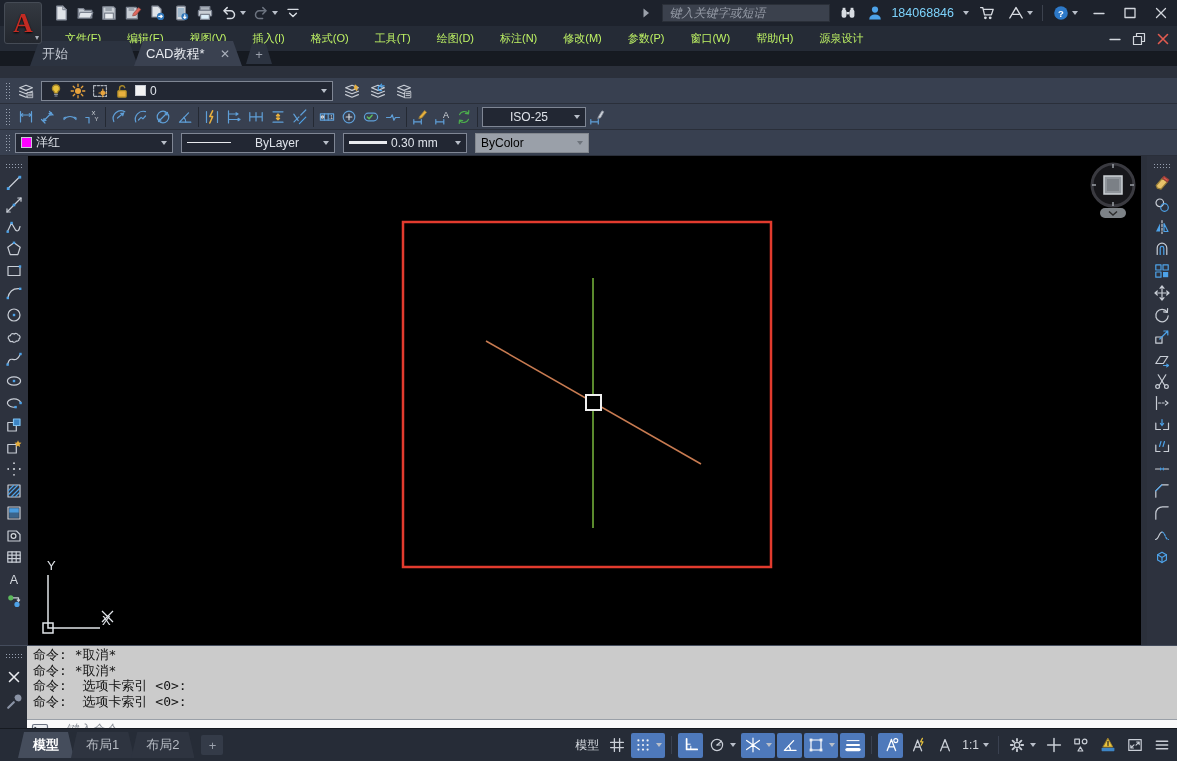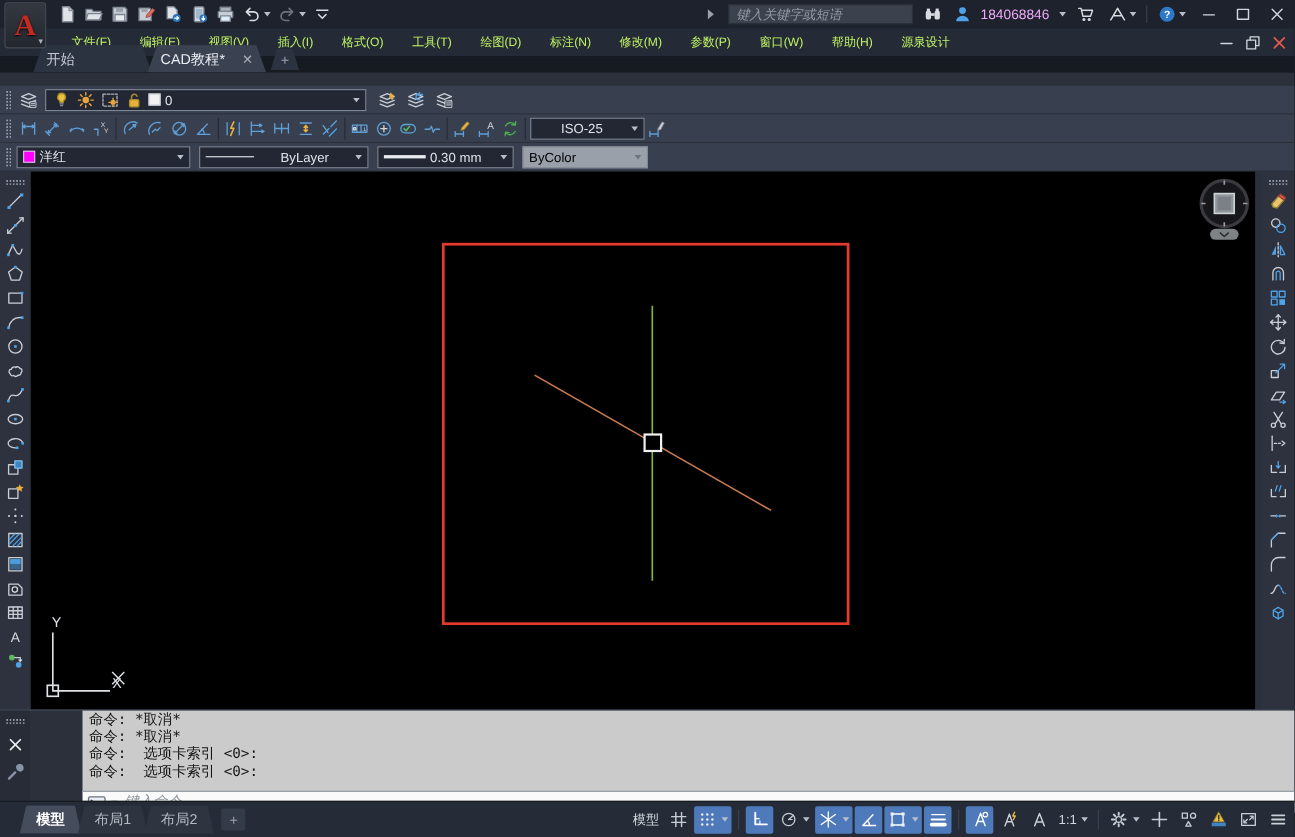--- a/index.html
+++ b/index.html
@@ -6,38 +6,38 @@
   *{box-sizing:border-box;font-family:"Liberation Sans","DejaVu Sans",sans-serif;}
   .app{position:relative;width:1177px;height:761px;background:#2b303b;overflow:hidden;}
 
   
   .titlebar{position:absolute;left:0;top:0;width:100%;height:26px;background:#1d222c;}
   .menubar{position:absolute;left:0;top:26px;width:100%;height:26px;background:#252b36;border-bottom:1px solid #151920;display:flex;align-items:center;}
   .filetabs{position:absolute;left:0;top:52px;width:100%;height:14px;background:#161a21;display:flex;align-items:flex-end;}
   .trow{position:absolute;left:0;width:100%;height:26px;background:#384050;display:flex;align-items:center;border-bottom:1px solid #2a2f3a;}
   .tb1{top:78px;} .tb2{top:104px;} .tb3{top:130px;}
   .main{position:absolute;left:0;top:156px;width:100%;height:489px;display:flex;}
-  .cmd{position:absolute;left:0;top:645px;width:100%;height:94px;display:flex;border-top:1px solid #444c5c;gap:48px;}
+  .cmd{position:absolute;left:0;top:645px;width:100%;height:94px;display:flex;border-top:1px solid #444c5c;}
   .statusbar{position:absolute;left:0;top:728px;width:100%;height:33px;background:#262c37;border-top:1px solid #161a21;display:flex;align-items:center;}
 
   
   .logo{position:absolute;left:4px;top:2px;width:38px;height:42px;background:linear-gradient(#343941,#23272e);border:1px solid #454b55;border-radius:3px;z-index:9;display:flex;align-items:center;justify-content:center;cursor:default;}
   .logoA{font-size:27px;font-weight:bold;color:#c22b23;text-shadow:0 1px 2px #000;font-family:"Liberation Serif","DejaVu Serif",serif;}
   .logocaret{position:absolute;right:2px;bottom:1px;font-size:8px;color:#aab0ba;}
 
   
   .qat{margin-left:50px;height:26px;display:flex;align-items:center;gap:2px;float:left;}
   .tbtn{background:transparent;border:none;padding:1px 2px;display:flex;align-items:center;justify-content:center;cursor:default;}
   .ig{width:18px;height:18px;fill:none;stroke:#c9ced6;stroke-width:1.2;stroke-linecap:round;stroke-linejoin:round;display:block;}
   .ddc{width:0;height:0;border-left:3.5px solid transparent;border-right:3.5px solid transparent;border-top:4.5px solid #b9bfc9;margin-left:2px;display:inline-block;}
   .apptitle{position:absolute;left:335px;top:0;height:26px;display:flex;gap:26px;align-items:center;color:#d4d8df;font-size:13px;}
   .tb-right{position:absolute;right:0;top:0;height:26px;display:flex;align-items:center;gap:7px;padding-right:4px;}
   .search{width:168px;height:18px;background:#3b414d;border:1px solid #2a2f38;color:#fdba74;font-size:12px;font-style:italic;padding:0 6px;outline:none;}
   .search::placeholder{color:#959ba6;font-style:italic;}
-  .uid{color:#f0abfc;font-size:12.5px;}
+  .uid{color:#7dd3fc;font-size:12.5px;}
   .vsep-t{width:1px;height:16px;background:#3c424e;}
   .winbtn{width:24px;height:22px;display:flex;align-items:center;justify-content:center;background:transparent;border:none;}
 
   
   .menu-items{display:flex;margin-left:52px;}
   .menu-item{padding:0 13px;font-size:11px;color:#bef264;height:25px;display:flex;align-items:center;cursor:default;}
   .menu-right{margin-left:auto;display:flex;align-items:center;padding-right:2px;}
 
   
   .ftabs-list{display:flex;margin-left:30px;height:26px;align-items:flex-end;}

